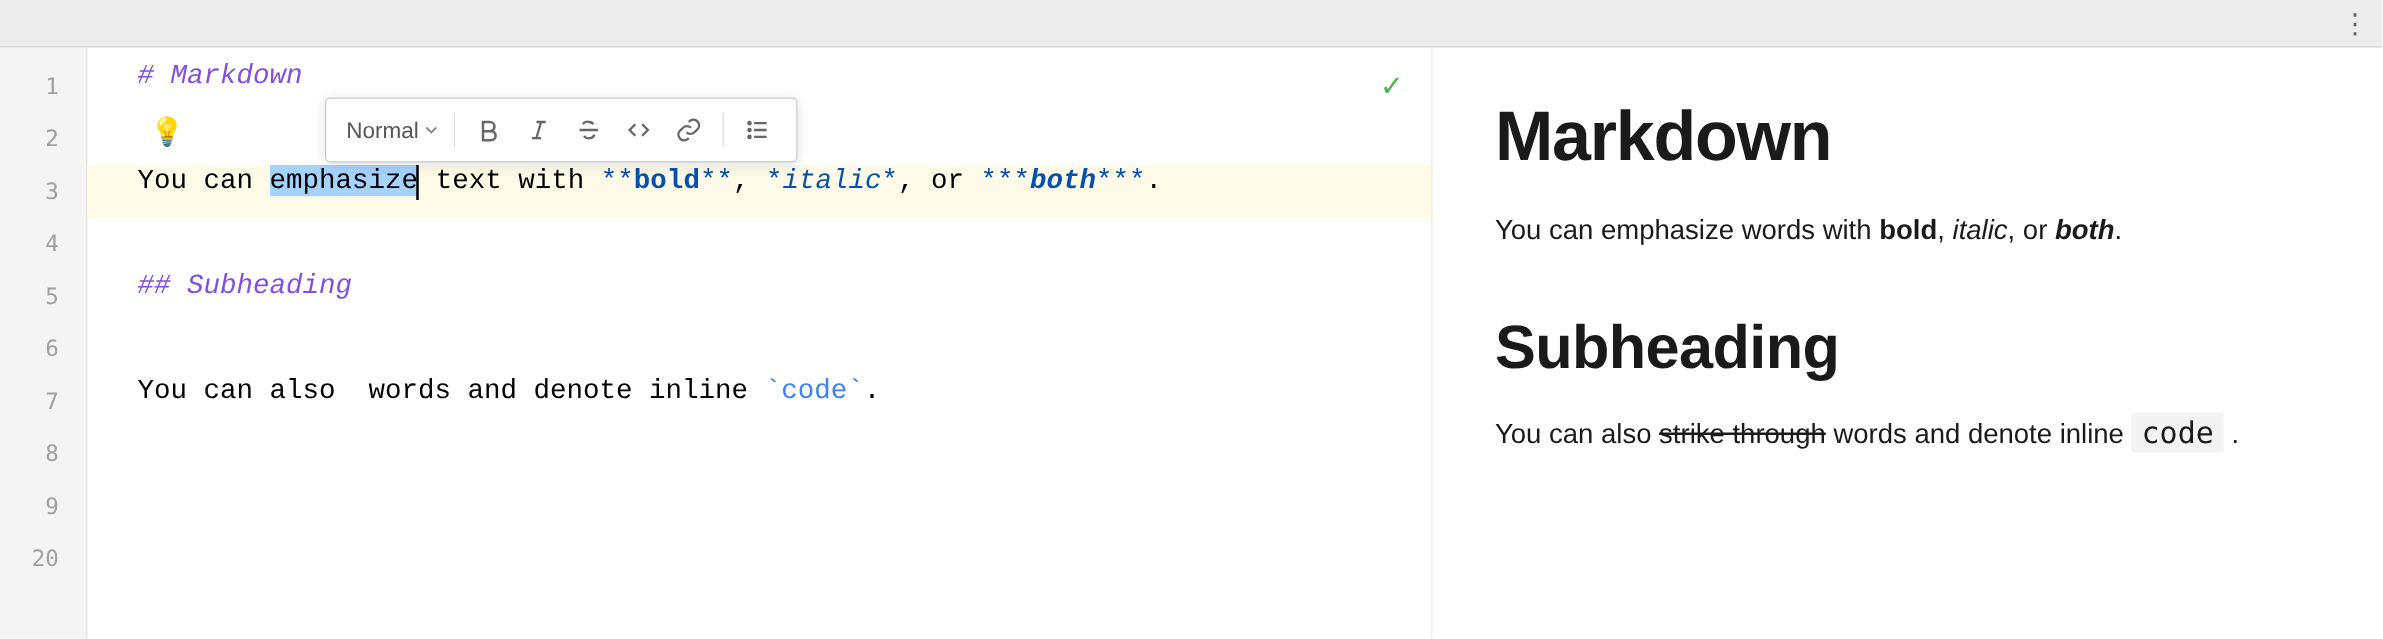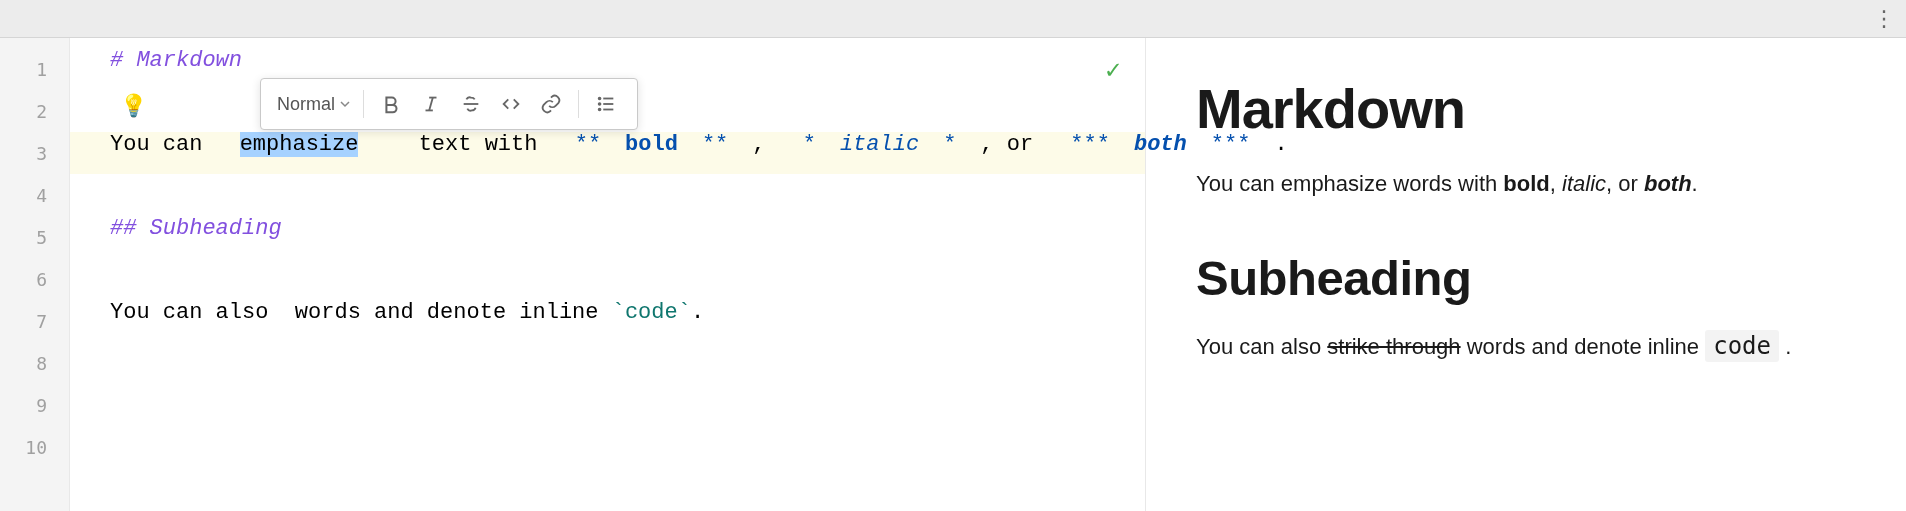--- a/index.html
+++ b/index.html
@@ -83,29 +83,28 @@
   }
   .code-line {
     height: 42px;
     display: flex;
     align-items: flex-start;
     padding-left: 40px;
     white-space: pre;
   }
   .code-line.hl {
     background: #fdfbe8;
-    gap: 24px;
   }
   .heading-md { color: #8250df; font-style: italic; }
   .md-blue { color: #0550ae; font-weight: bold; }
   .md-blue-i { color: #0550ae; font-style: italic; }
   .md-blue-bi { color: #0550ae; font-weight: bold; font-style: italic; }
   .md-sym { color: #0550ae; }
   .strike { text-decoration: line-through; color: #555; }
-  .inline-code { color: #0f766e; }
+  .inline-code { color: #3b82f6; }
   .sel {
     background: #a6d2ff;
   }
   .caret {
     display: inline-block;
     width: 2px; height: 28px;
     background: #000;
     vertical-align: middle;
     margin-left: -1px;
   }
@@ -205,21 +204,21 @@
   <div class="gutter">
     <div class="gutter-line">1</div>
     <div class="gutter-line">2</div>
     <div class="gutter-line">3</div>
     <div class="gutter-line">4</div>
     <div class="gutter-line">5</div>
     <div class="gutter-line">6</div>
     <div class="gutter-line">7</div>
     <div class="gutter-line">8</div>
     <div class="gutter-line">9</div>
-    <div class="gutter-line">10</div>
+    <div class="gutter-line">20</div>
   </div>
 
   <div class="editor">
     <div class="checkmark">✓</div>
     <div class="bulb">💡</div>
 
     <div class="code-line"><span class="heading-md"># Markdown</span></div>
     <div class="code-line"></div>
     <div class="code-line hl"><span>You can </span><span class="sel">emphasize</span><span class="caret"></span><span> text with </span><span class="md-sym">**</span><span class="md-blue">bold</span><span class="md-sym">**</span><span>, </span><span class="md-sym">*</span><span class="md-blue-i">italic</span><span class="md-sym">*</span><span>, or </span><span class="md-sym">***</span><span class="md-blue-bi">both</span><span class="md-sym">***</span><span>.</span></div>
     <div class="code-line"></div>

